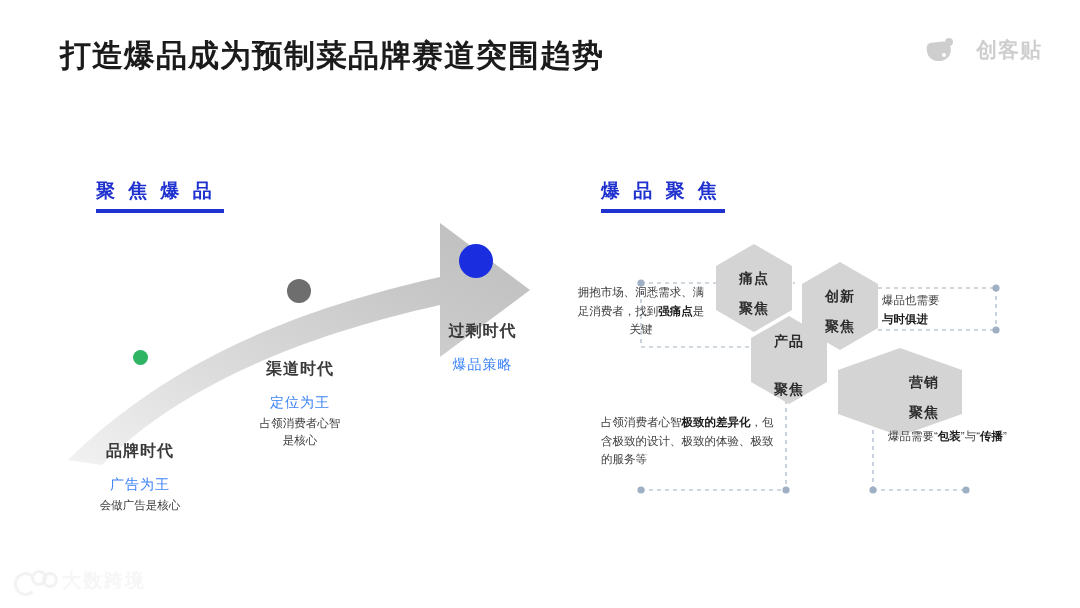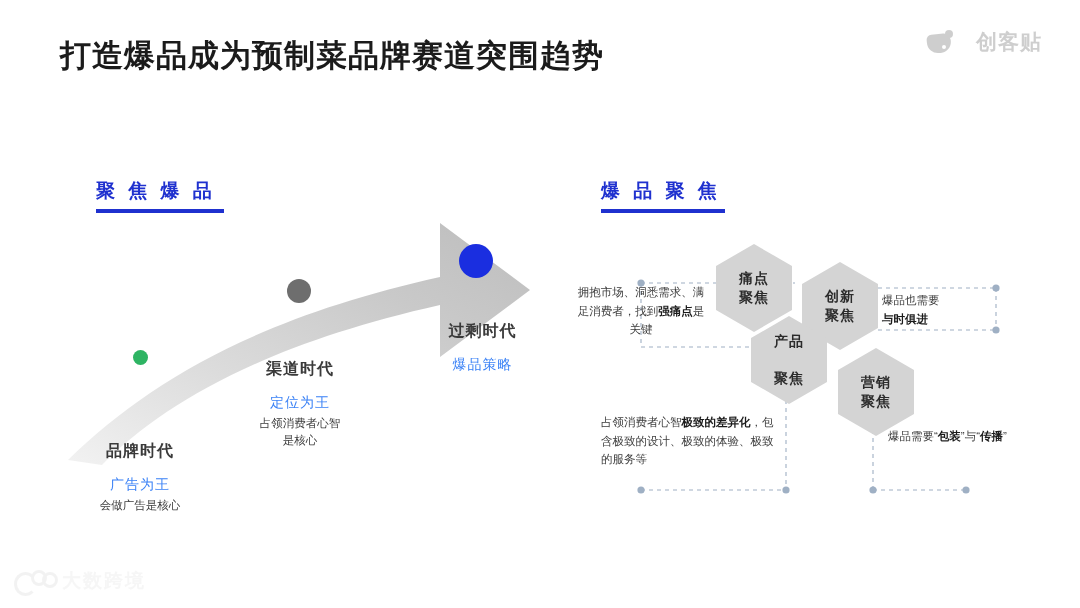--- a/index.html
+++ b/index.html
@@ -25,21 +25,21 @@
     top: 35px;
     font-size: 31px;
     font-weight: bold;
     color: #1b1b1b;
     letter-spacing: 1px;
     white-space: nowrap;
   }
   .brand-logo {
     position: absolute;
     right: 38px;
-    top: 28px;
+    top: 36px;
     display: flex;
     align-items: center;
     gap: 23px;
     opacity: 0.42;
   }
   .brand-logo .mark {
     width: 26px;
     height: 24px;
     position: relative;
   }
@@ -149,25 +149,26 @@
     align-items: center;
     justify-content: center;
     gap: 2px;
   }
   .hex span {
     font-size: 14px;
     font-weight: bold;
     color: #2b2b2b;
     letter-spacing: 1px;
     line-height: 1.25;
+    margin-top: 11px;
   }
   #hex-1 { left: 716px; top: 244px; }
   #hex-2 { left: 802px; top: 262px; }
   #hex-3 { left: 751px; top: 316px; gap: 20px; }
-  #hex-4 { left: 838px; top: 348px; }
+  #hex-4 { left: 838px; top: 348px; padding-left: 48px; }
 
   
   .note {
     position: absolute;
     font-size: 11.5px;
     color: #3d3d3d;
     line-height: 1.62;
   }
   .note b { font-weight: bold; color: #1b1b1b; }
   #note-1 { left: 577px; top: 283px; width: 128px; text-align: center; }

